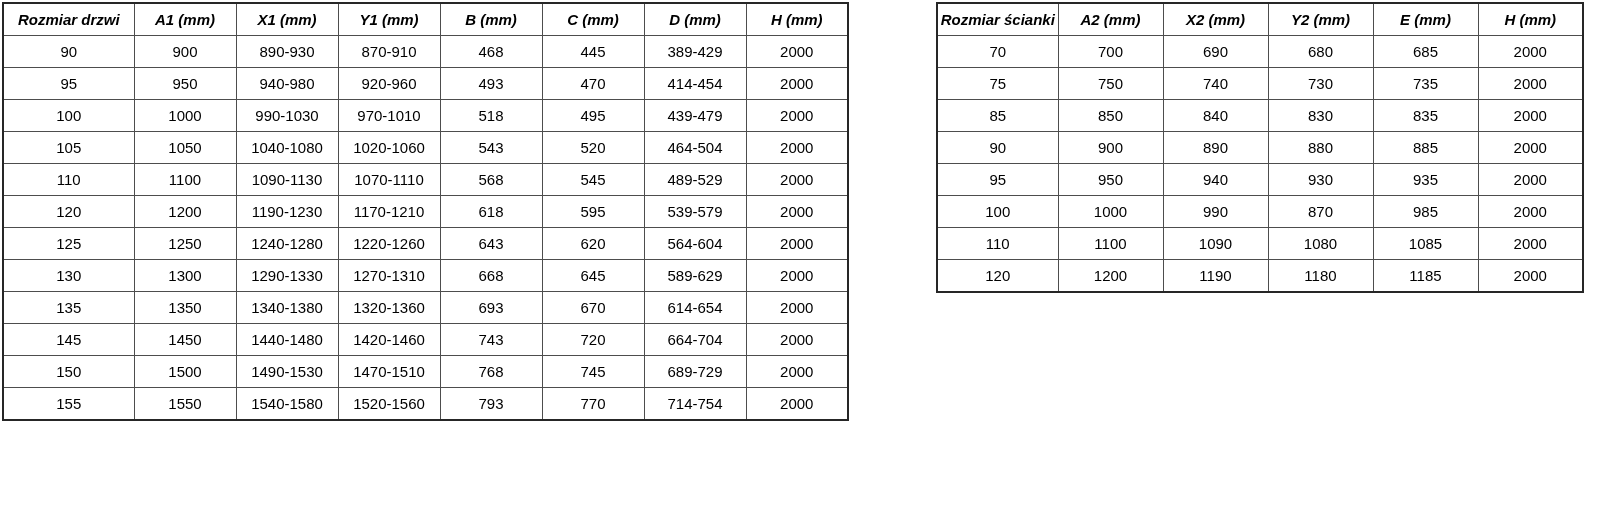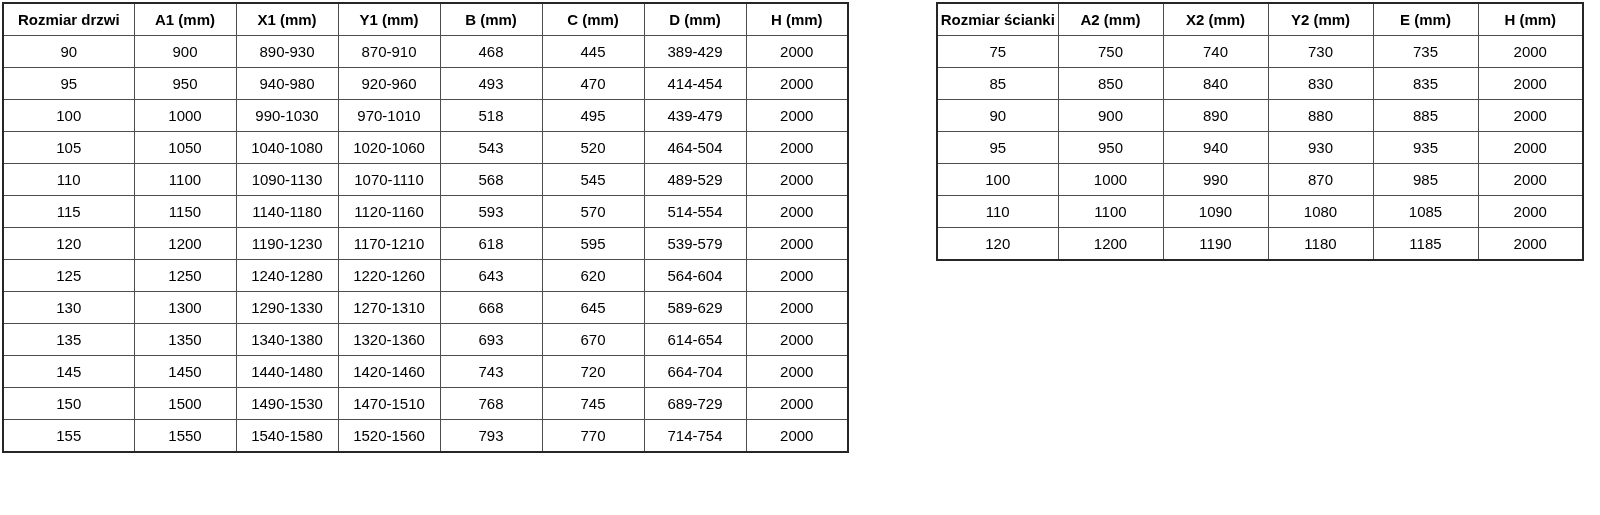--- a/index.html
+++ b/index.html
@@ -30,20 +30,21 @@
     padding: 0 2px;
     height: 31px;
     font-size: 15px;
     line-height: 1;
     color: #000000;
     overflow: hidden;
     white-space: nowrap;
   }
   .spec-table th {
     font-weight: bold;
+    font-style: italic;
   }
   #doors-table {
     left: 2px;
     width: 845px;
   }
   #walls-table {
     left: 936px;
     width: 646px;
   }
 </style>
@@ -120,30 +121,20 @@
           <td>110</td>
           <td>1100</td>
           <td>1090-1130</td>
           <td>1070-1110</td>
           <td>568</td>
           <td>545</td>
           <td>489-529</td>
           <td>2000</td>
         </tr>
         <tr>
-          <td>115</td>
-          <td>1150</td>
-          <td>1140-1180</td>
-          <td>1120-1160</td>
-          <td>593</td>
-          <td>570</td>
-          <td>514-554</td>
-          <td>2000</td>
-        </tr>
-        <tr>
           <td>120</td>
           <td>1200</td>
           <td>1190-1230</td>
           <td>1170-1210</td>
           <td>618</td>
           <td>595</td>
           <td>539-579</td>
           <td>2000</td>
         </tr>
         <tr>
@@ -223,20 +214,28 @@
           <th>Rozmiar ścianki</th>
           <th>A2 (mm)</th>
           <th>X2 (mm)</th>
           <th>Y2 (mm)</th>
           <th>E (mm)</th>
           <th>H (mm)</th>
         </tr>
       </thead>
       <tbody>
         <tr>
+          <td>70</td>
+          <td>700</td>
+          <td>690</td>
+          <td>680</td>
+          <td>685</td>
+          <td>2000</td>
+        </tr>
+        <tr>
           <td>75</td>
           <td>750</td>
           <td>740</td>
           <td>730</td>
           <td>735</td>
           <td>2000</td>
         </tr>
         <tr>
           <td>85</td>
           <td>850</td>

